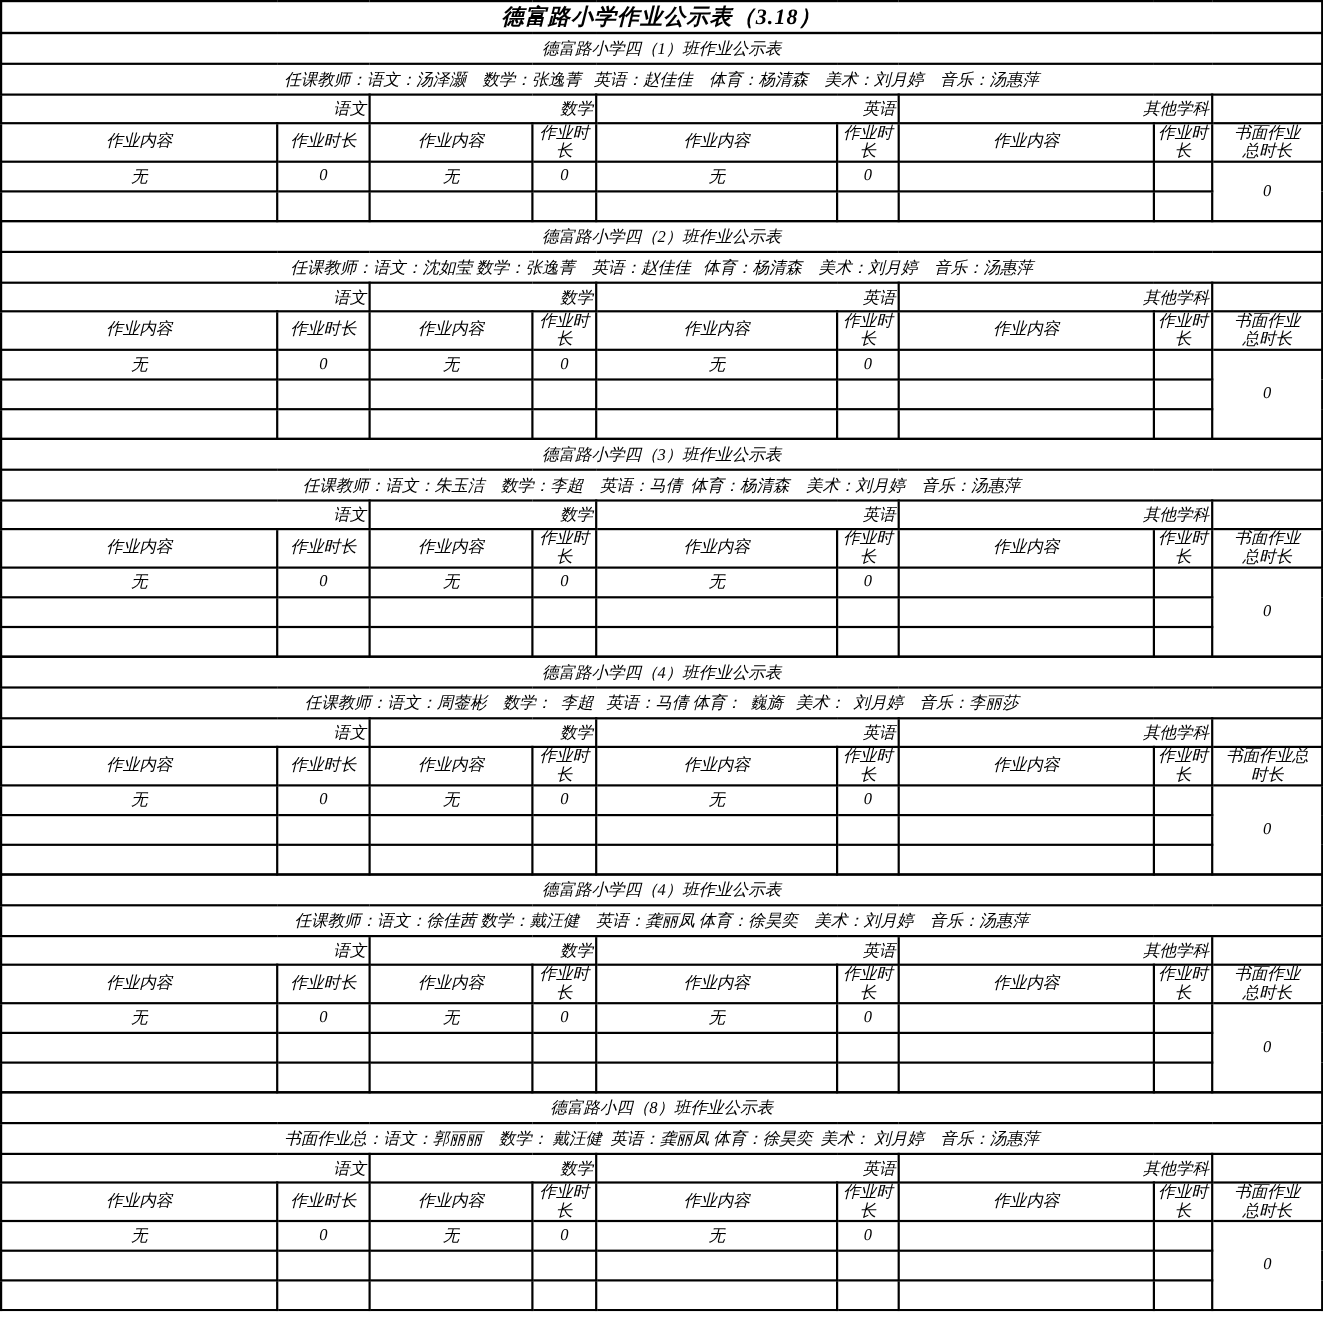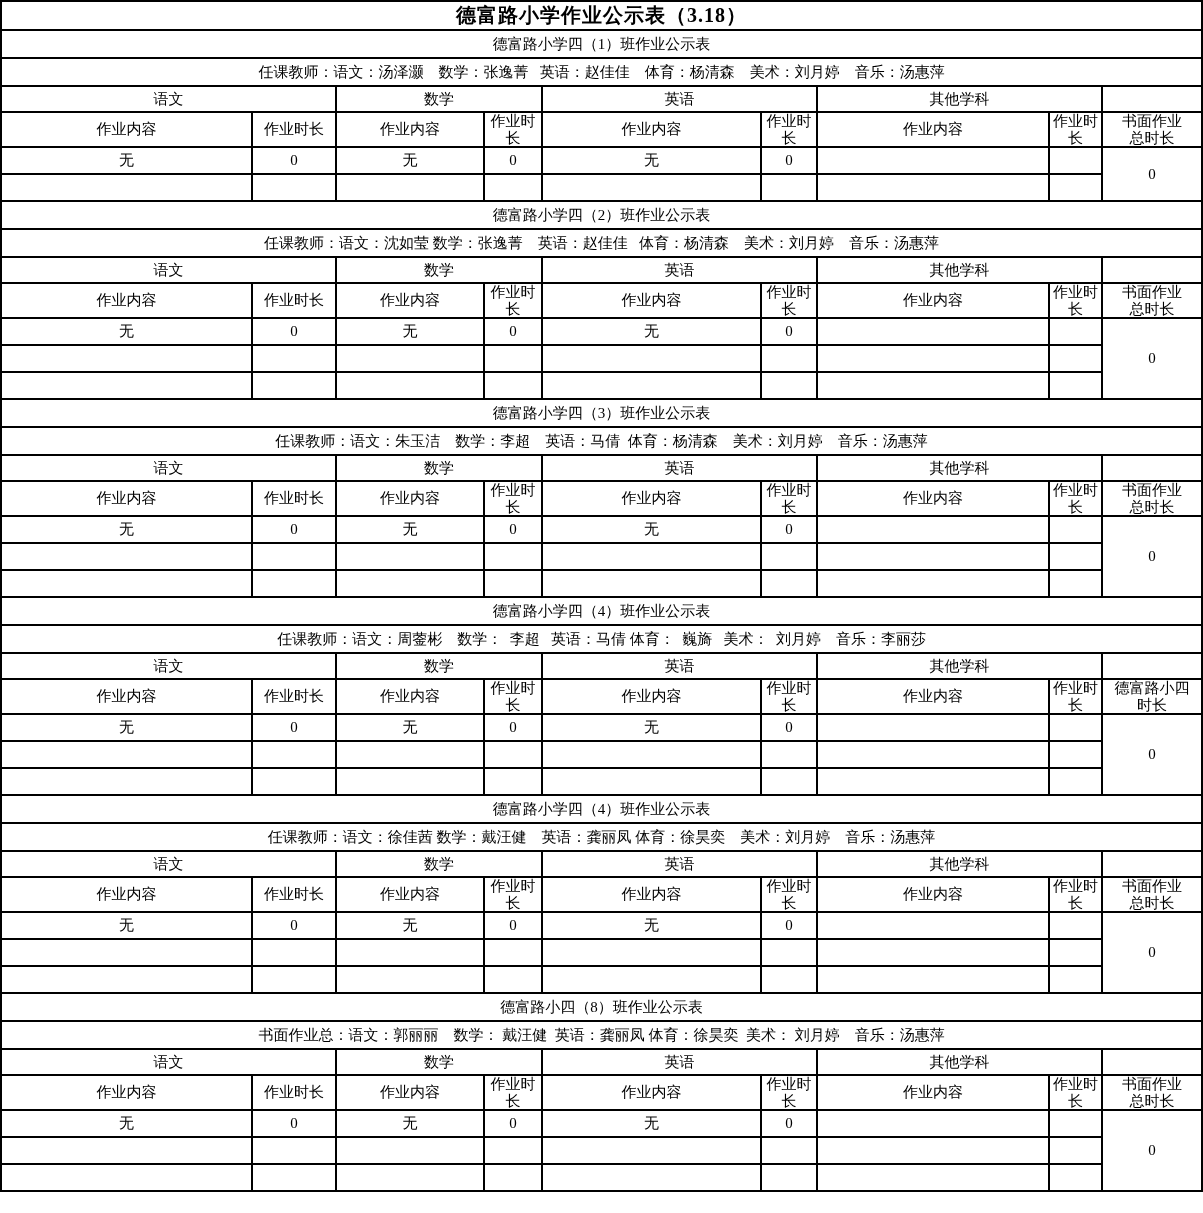--- a/index.html
+++ b/index.html
@@ -1,27 +1,27 @@
 <!DOCTYPE html>
 <html><head>
 <meta charset="utf-8">
 <style>
   html,body { margin:0; padding:0; background:#fff; color:#000;
     font-family:"Liberation Serif","DejaVu Serif",serif; }
-  .sheet { width:1203px; background:#fff; }
+  .sheet { width:1203px; background:#fff;font-style:italic; }
   table.sec { border-collapse:collapse; table-layout:fixed; width:1203px; margin-top:-2px; }
   table.sec:first-child { margin-top:0; }
   td { border:2px solid #000; text-align:center; vertical-align:middle;
        font-size:15px; padding:0 2px; overflow:hidden; }
   .c1{width:251px}.c2{width:84px}.c3{width:148px}.c4{width:58px}.c5{width:219px}
   .c6{width:56px}.c7{width:232px}.c8{width:53px}.c9{width:100px}
   tr.main-title td { height:25px; font-size:20px; font-weight:bold; letter-spacing:1px; }
   tr.title-row td { height:26px;margin-left:40px; }
   tr.teachers-row td { height:26px; white-space:pre-wrap; }
-  tr.subject-row td { height:24px; }
+  tr.subject-row td { height:24px;text-align:right; }
   tr.colhdr-row td { height:32px; white-space:pre-line; line-height:1.1; }
   tr.data-row td { height:25px; }
 </style>
 </head>
 <body>
 
 <div class="sheet">
 
   <table class="sec">
     <colgroup>
@@ -288,21 +288,21 @@
         <td>作业时长</td>
         <td>作业内容</td>
         <td>作业时
 长</td>
         <td>作业内容</td>
         <td>作业时
 长</td>
         <td>作业内容</td>
         <td>作业时
 长</td>
-        <td>德富路小四
+        <td>书面作业总
 时长</td>
       </tr>
       <tr class="data-row">
         <td>无</td>
         <td>0</td>
         <td>无</td>
         <td>0</td>
         <td>无</td>
         <td>0</td>
         <td></td>

